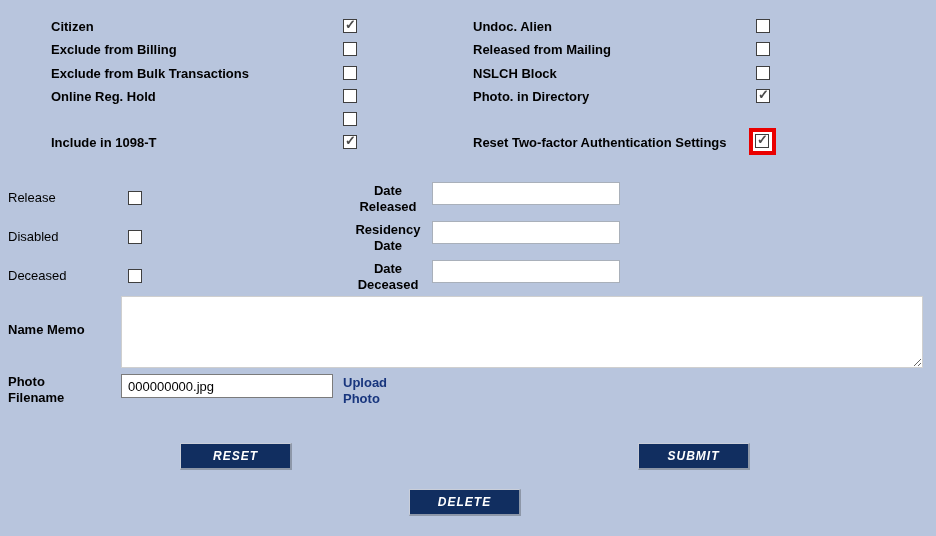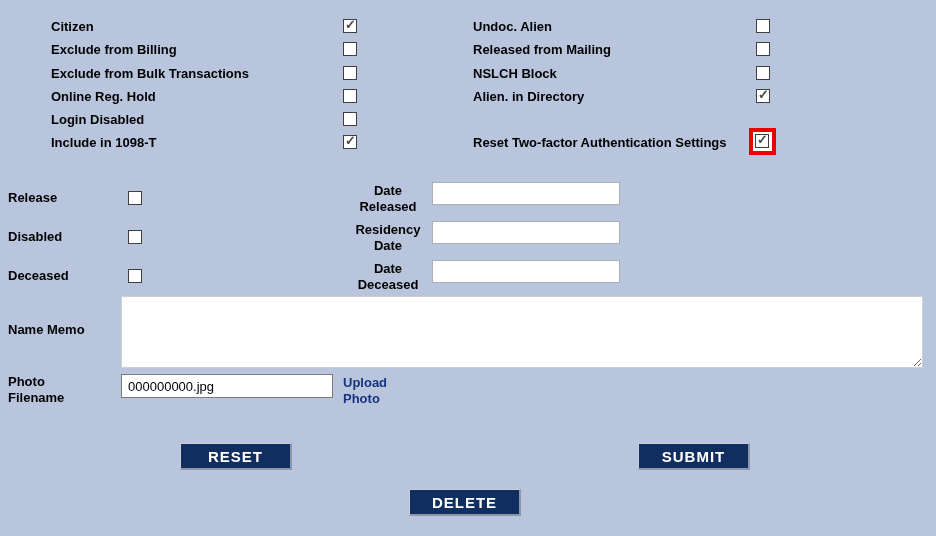--- a/index.html
+++ b/index.html
@@ -36,21 +36,21 @@
   .hl-box {
     position:absolute; left:749px; top:-3px;
     width:27px; height:27px;
     border:4px solid #ea0000; background:#ffffff;
   }
   .hl-box .cb { position:absolute; left:2px; top:2px; }
   
   .srow { position:absolute; left:0; width:936px; height:39px; }
   .slabel {
     position:absolute; left:8px; top:8px;
-    font-weight:bold; line-height:16px; white-space:nowrap;text-align:right;
+    font-weight:normal; line-height:16px; white-space:nowrap;text-align:right;
   }
   .srow .cb { left:128px; top:9px; }
   .dlabel {
     position:absolute; left:345px; top:1px; width:86px;
     font-weight:bold; line-height:16px;text-align:center;
   }
   .dinput {
     position:absolute; left:432px; top:0; width:188px; height:23px;
     border:1px solid #a9b0ba; background:#fff;
     font-family:"Liberation Sans", sans-serif; font-size:13px; padding:2px 4px;
@@ -75,24 +75,24 @@
   .upload-link {
     position:absolute; left:343px; top:375px; width:60px;
     font-weight:bold; line-height:16px; color:#17357d;
     text-decoration:none; cursor:pointer;
   }
   
   .btn {
     position:absolute; width:112px; height:27px;
     background:#112e60; color:#fff;
     font-family:"Liberation Sans", sans-serif;
-    font-size:15px; font-weight:bold; letter-spacing:1px;
+    font-size:12px; font-weight:bold; letter-spacing:1px;
     border:1px solid #c9ced9;
     border-right:2px solid #8d97a8; border-bottom:2px solid #8d97a8;
-    cursor:pointer; text-align:center; line-height:23px;
+    cursor:pointer; text-align:center; line-height:23px;font-style:italic;
   }
   .btn-reset  { left:180px; top:443px; }
   .btn-submit { left:638px; top:443px; }
   .btn-delete { left:409px; top:489px; }
 </style>
 </head>
 <body>
 
 <div class="canvas">
 
@@ -113,26 +113,25 @@
   <div class="frow" style="top:62px">
     <span class="flabel lft">Exclude from Bulk Transactions</span>
     <input type="checkbox" class="cb lcol" style="">
     <span class="flabel rgt">NSLCH Block</span>
     <input type="checkbox" class="cb rcol" style="">
   </div>
 
   <div class="frow" style="top:85px">
     <span class="flabel lft">Online Reg. Hold</span>
     <input type="checkbox" class="cb lcol" style="">
-    <span class="flabel rgt">Alien. in Directory</span>
+    <span class="flabel rgt">Photo. in Directory</span>
     <input type="checkbox" class="cb rcol" checked="" style="">
   </div>
 
   <div class="frow" style="top:108px">
-    <span class="flabel lft">Login Disabled</span>
     <input type="checkbox" class="cb lcol" style="">
   </div>
 
   <div class="frow" style="top:131px">
     <span class="flabel lft">Include in 1098-T</span>
     <input type="checkbox" class="cb lcol" checked="" style="">
     <span class="flabel rgt">Reset Two-factor Authentication Settings</span>
     <div class="hl-box">
       <input type="checkbox" class="cb" checked="" style="">
     </div>

